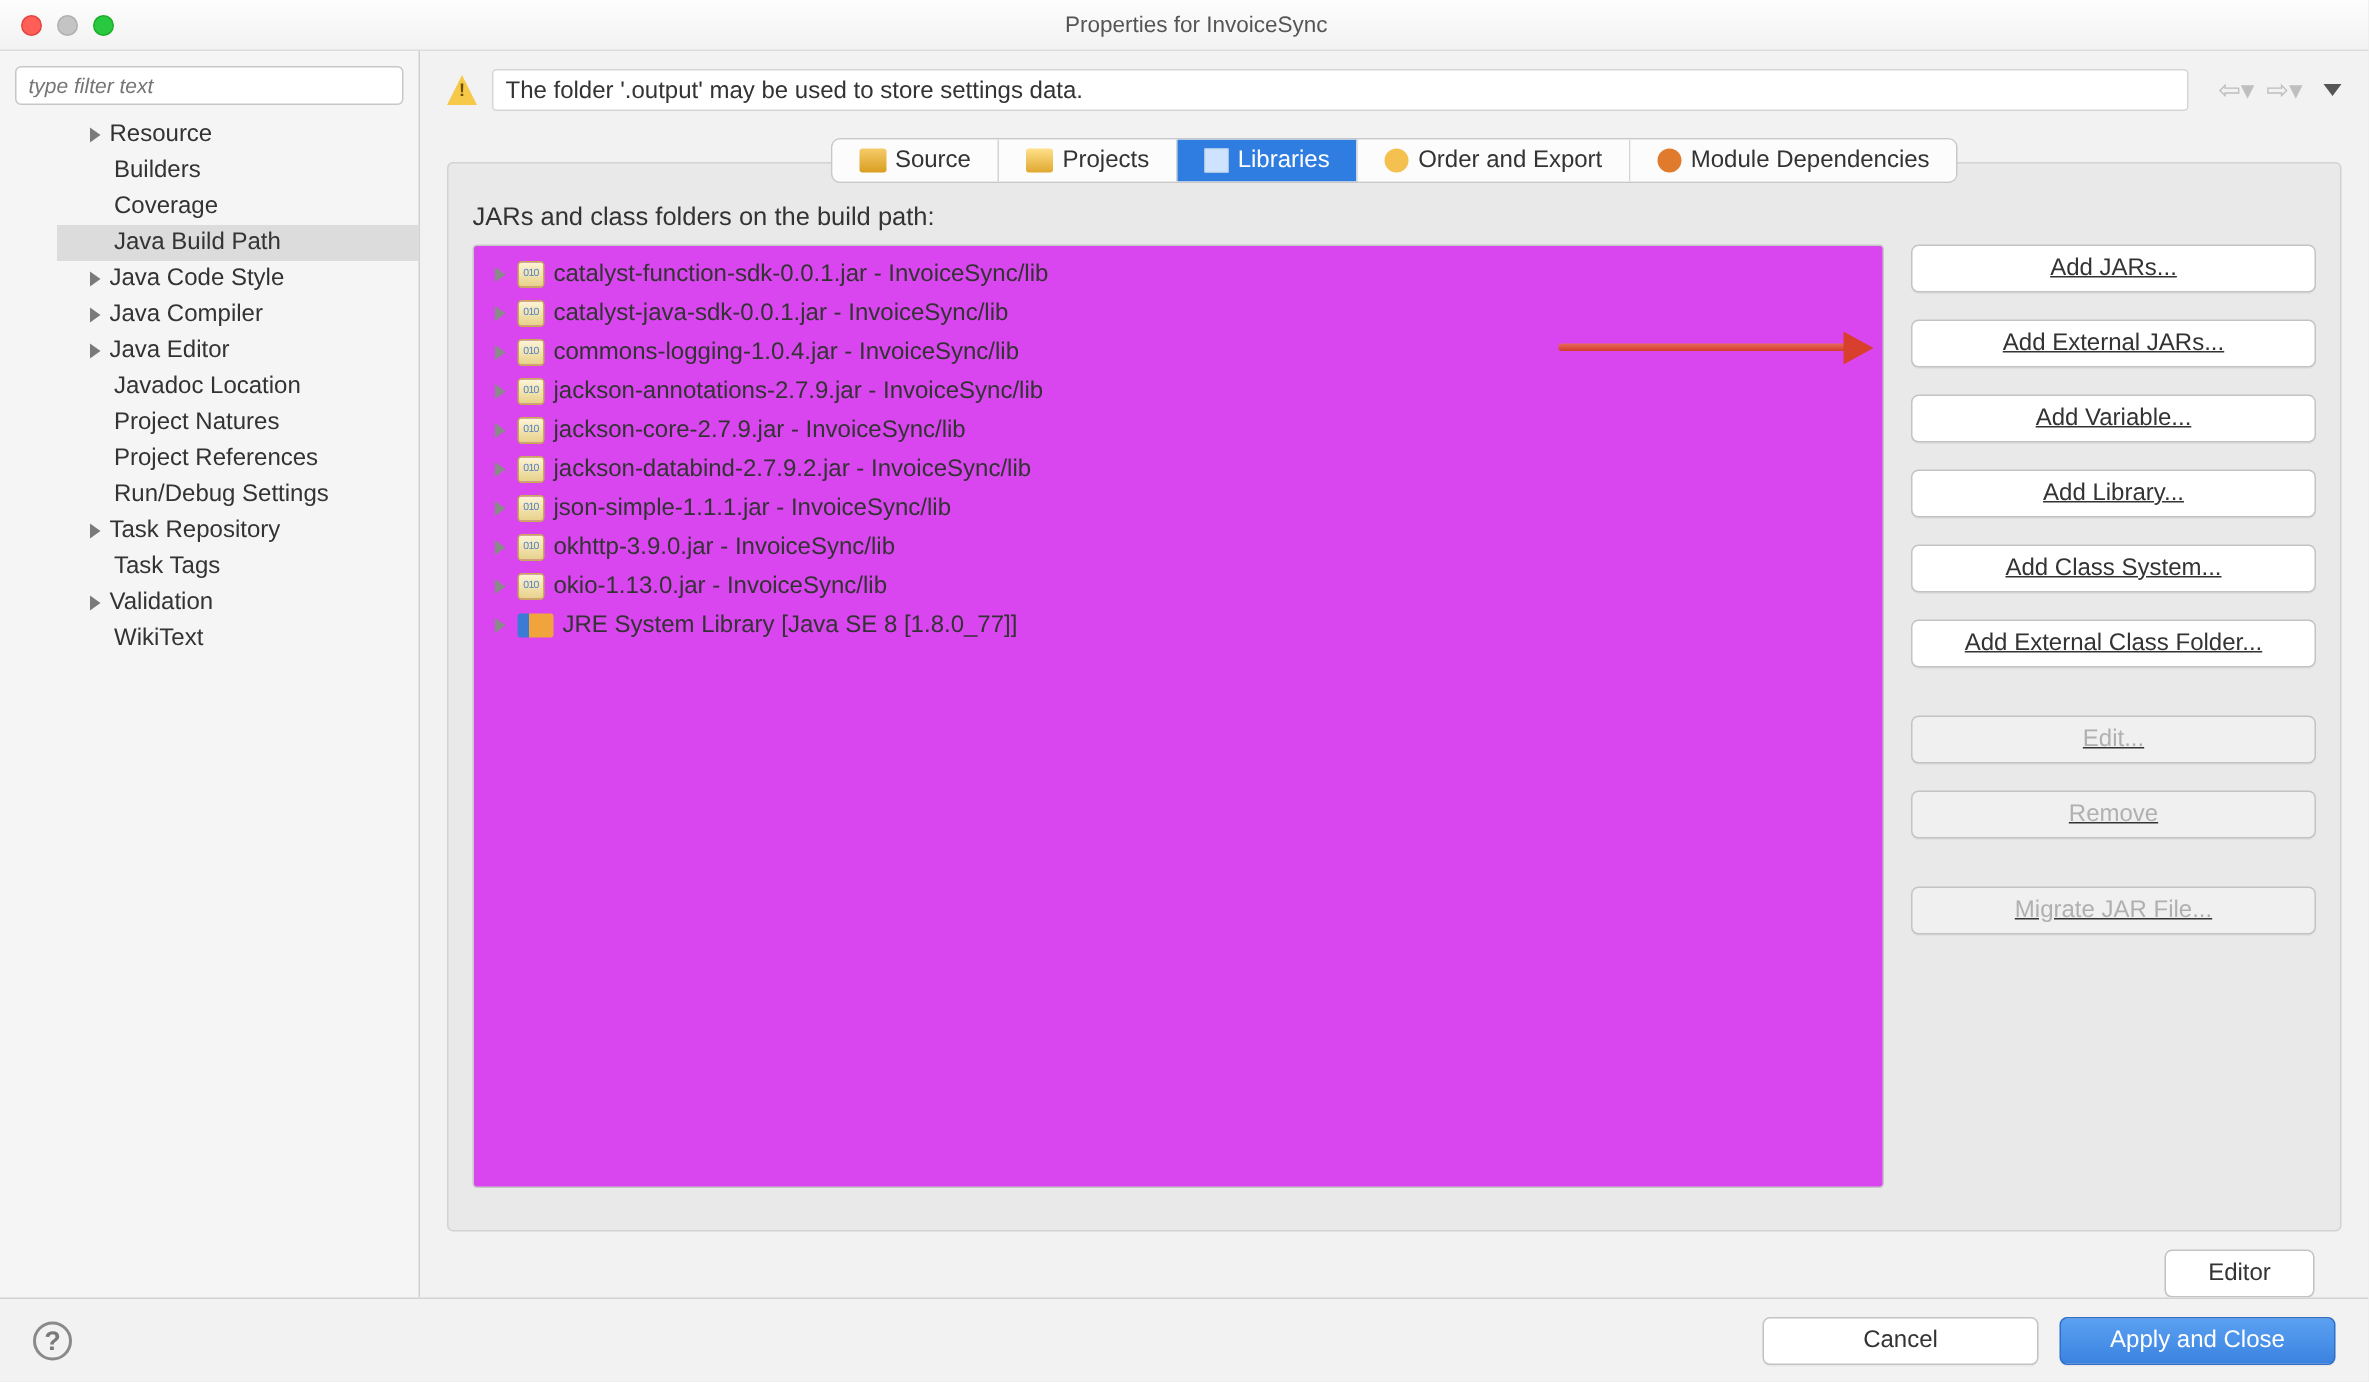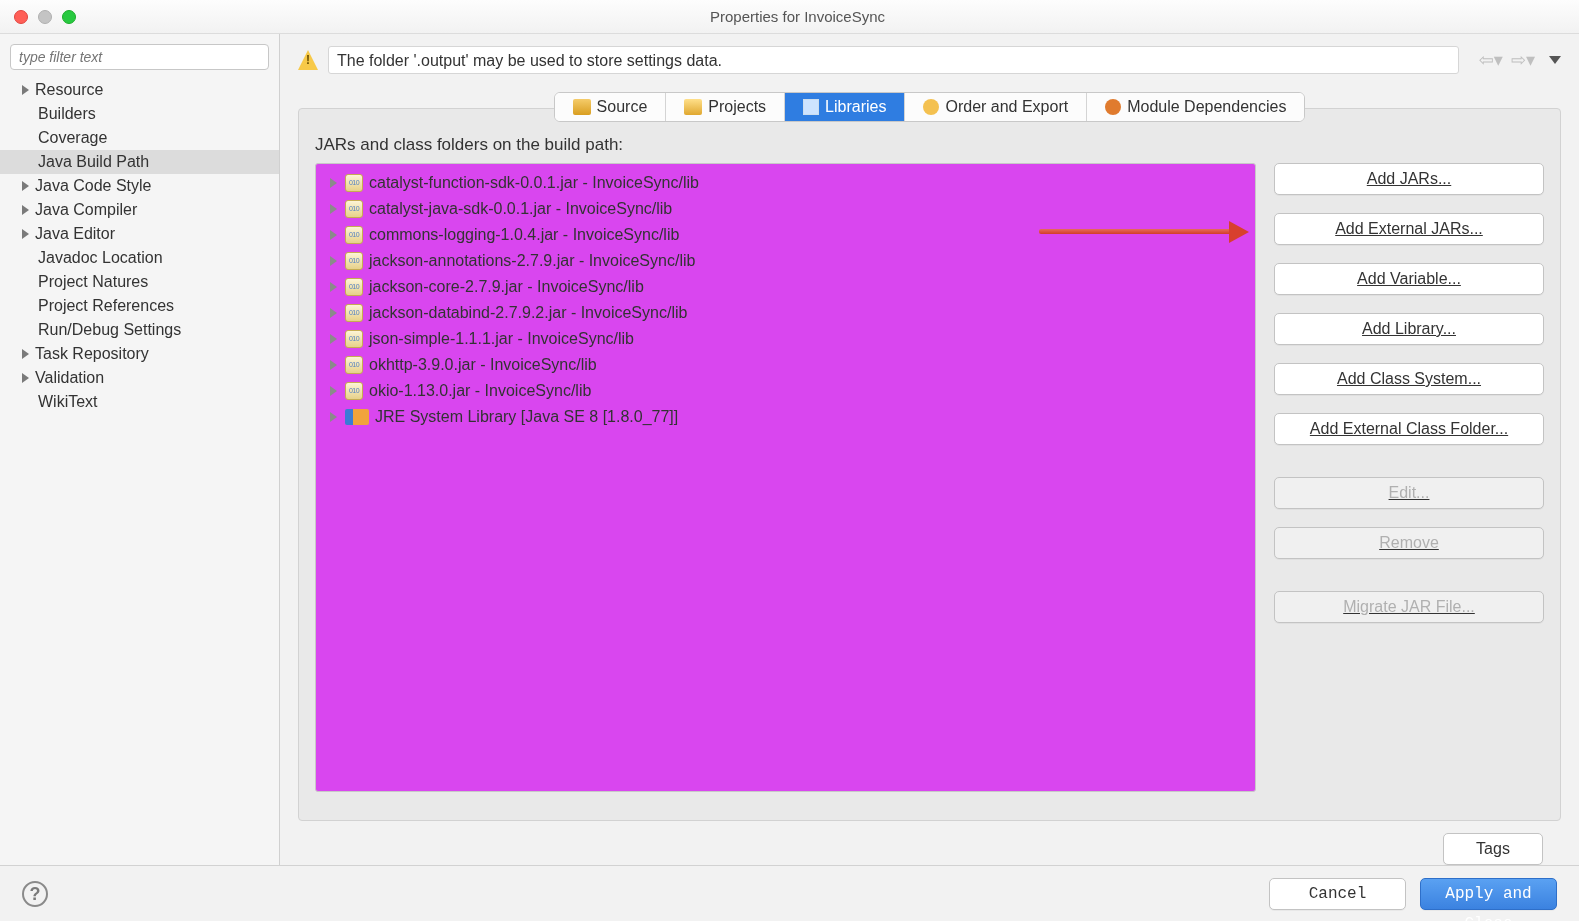--- a/index.html
+++ b/index.html
@@ -60,21 +60,21 @@
     width: 100%;
     height: 26px;
     border: 1px solid #c7c7c7;
     border-radius: 4px;
     padding: 0 8px;
     font-size: 14px;
     color: #999;
     font-style: italic;
     background: #fff;
   }
-  .tree { list-style: none; }
+  .tree { list-style: none; padding-left: 38px; }
   .tree li {
     padding: 2px 0 2px 22px;
     font-size: 16px;
     color: #333;
     cursor: default;
     display: flex;
     align-items: center;
     height: 24px;
   }
   .tree li.indent { padding-left: 38px; }
@@ -287,21 +287,21 @@
     width:26px;height:26px;
     border:2px solid #8a8a8a;
     border-radius:50%;
     color:#7a7a7a;
     text-align:center;
     line-height:22px;
     font-size:18px;
     font-weight:bold;
   }
   .footer-spacer{flex:1;}
-  .footer .btn{ width:137px; margin-left:14px;font-family:Liberation Mono, monospace;}
+  .footer .btn{ width:184px; margin-left:14px;}
   .btn.primary{
     background:linear-gradient(#5aa1f2,#3b82e0);
     border:1px solid #2e6fc9;
     color:#fff;
   }
 </style>
 </head>
 <body>
 
 <div class="title-bar">
@@ -353,20 +353,23 @@
         </li>
         <li class="indent ">
           <span>Project References</span>
         </li>
         <li class="indent ">
           <span>Run/Debug Settings</span>
         </li>
         <li class="">
           <span class="tri"></span>
           <span>Task Repository</span>
+        </li>
+        <li class="indent ">
+          <span>Task Tags</span>
         </li>
         <li class="">
           <span class="tri"></span>
           <span>Validation</span>
         </li>
         <li class="indent ">
           <span>WikiText</span>
         </li>
       </ul>
   </div>
@@ -479,21 +482,21 @@
               <div class="btn disabled">Edit...</div>
               <div class="btn disabled">Remove</div>
             </div>
             <div class="group" style="margin-top:14px;">
               <div class="btn disabled">Migrate JAR File...</div>
             </div>
           </div>
         </div>
       </div>
       <div class="apply-row">
-        <div class="btn">Tags</div>
+        <div class="btn">Editor</div>
       </div>
     </div>
   </div>
 </div>
 
 <div class="footer">
   <div class="help-icon">?</div>
   <div class="footer-spacer"></div>
   <div class="btn">Cancel</div>
   <div class="btn primary">Apply and Close</div>

